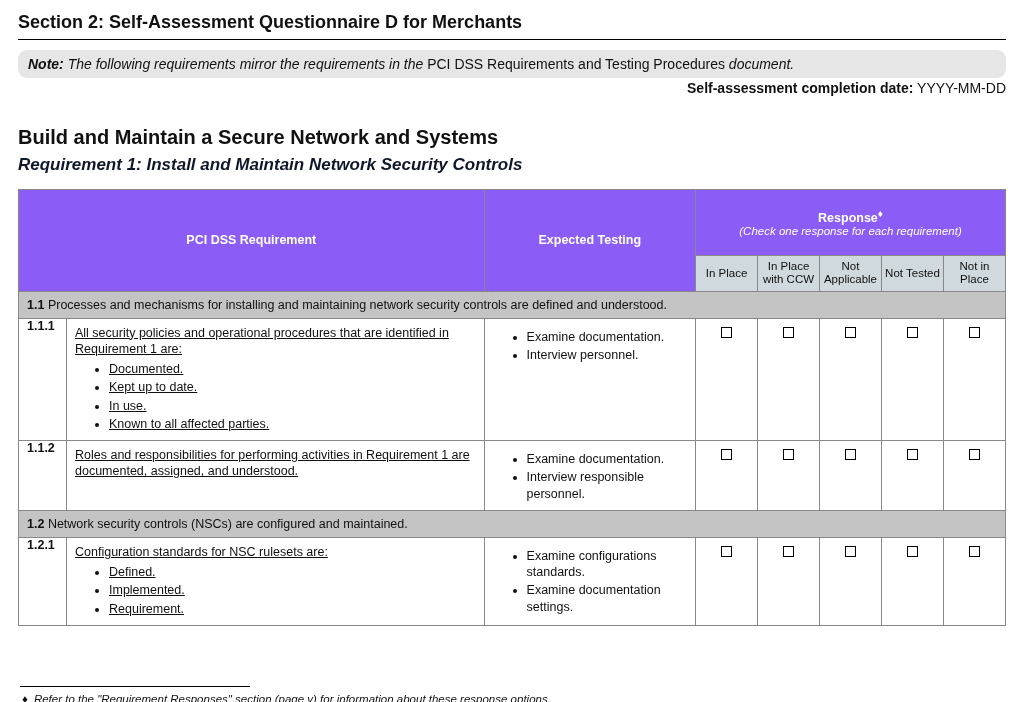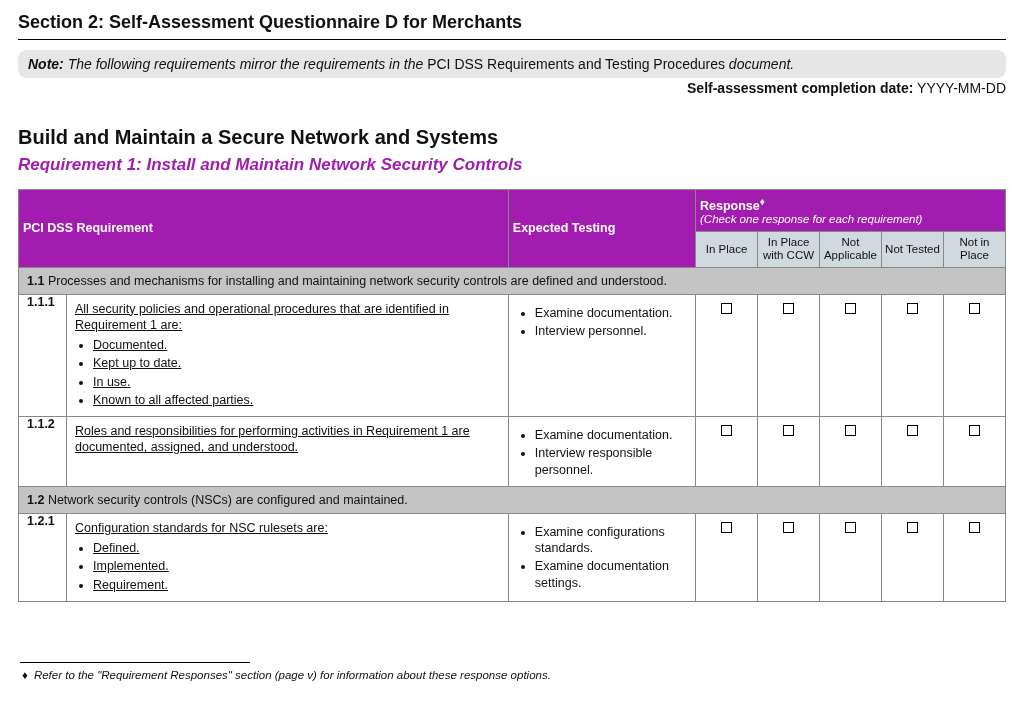--- a/index.html
+++ b/index.html
@@ -40,38 +40,38 @@
     .completion-row .lbl { font-weight: bold; }
     .category-title {
       font-size: 20px;
       font-weight: bold;
       margin: 30px 0 6px 0;
     }
     .req-title {
       font-size: 17px;
       font-weight: bold;
       font-style: italic;
-      color: #a21caf;
+      color: #0f172a;
       margin: 4px 0 14px 0;
     }
     table.grid {
       width: 100%;
       border-collapse: collapse;
       font-size: 12.5px;
     }
     table.grid th, table.grid td {
       border: 1px solid #888;
     }
     
     th.h-deep {
-      background: #a21caf;
+      background: #8b5cf6;
       color: #fff;
       font-weight: bold;
-      text-align: left;
-      padding: 6px 4px;
+      text-align: center;
+      padding: 18px 4px;
     }
     th.h-deep .sub { font-weight: normal; font-style: italic; font-size: 11.5px; display:block; }
     th.h-light {
       background: #cfd9de;
       font-weight: normal;
       text-align: center;
       font-size: 11.5px;
       padding: 4px 2px;
       line-height: 1.15;
     }
@@ -99,21 +99,21 @@
       padding: 6px 8px;
       line-height: 1.3;
     }
     td.checkcell {
       vertical-align: top;
       text-align: center;
       padding: 6px 2px;
       width: 62px;
     }
     .bullets { margin: 4px 0 0 0; padding-left: 18px; }
-    .bullets li { margin: 2px 0; }
+    .bullets li { margin: 2px 16px; }
     .chk {
       display: inline-block;
       width: 11px;
       height: 11px;
       border: 1.2px solid #000;
       margin-top: 2px;
     }
     .footnote-line {
       width: 230px;
       border: none;

